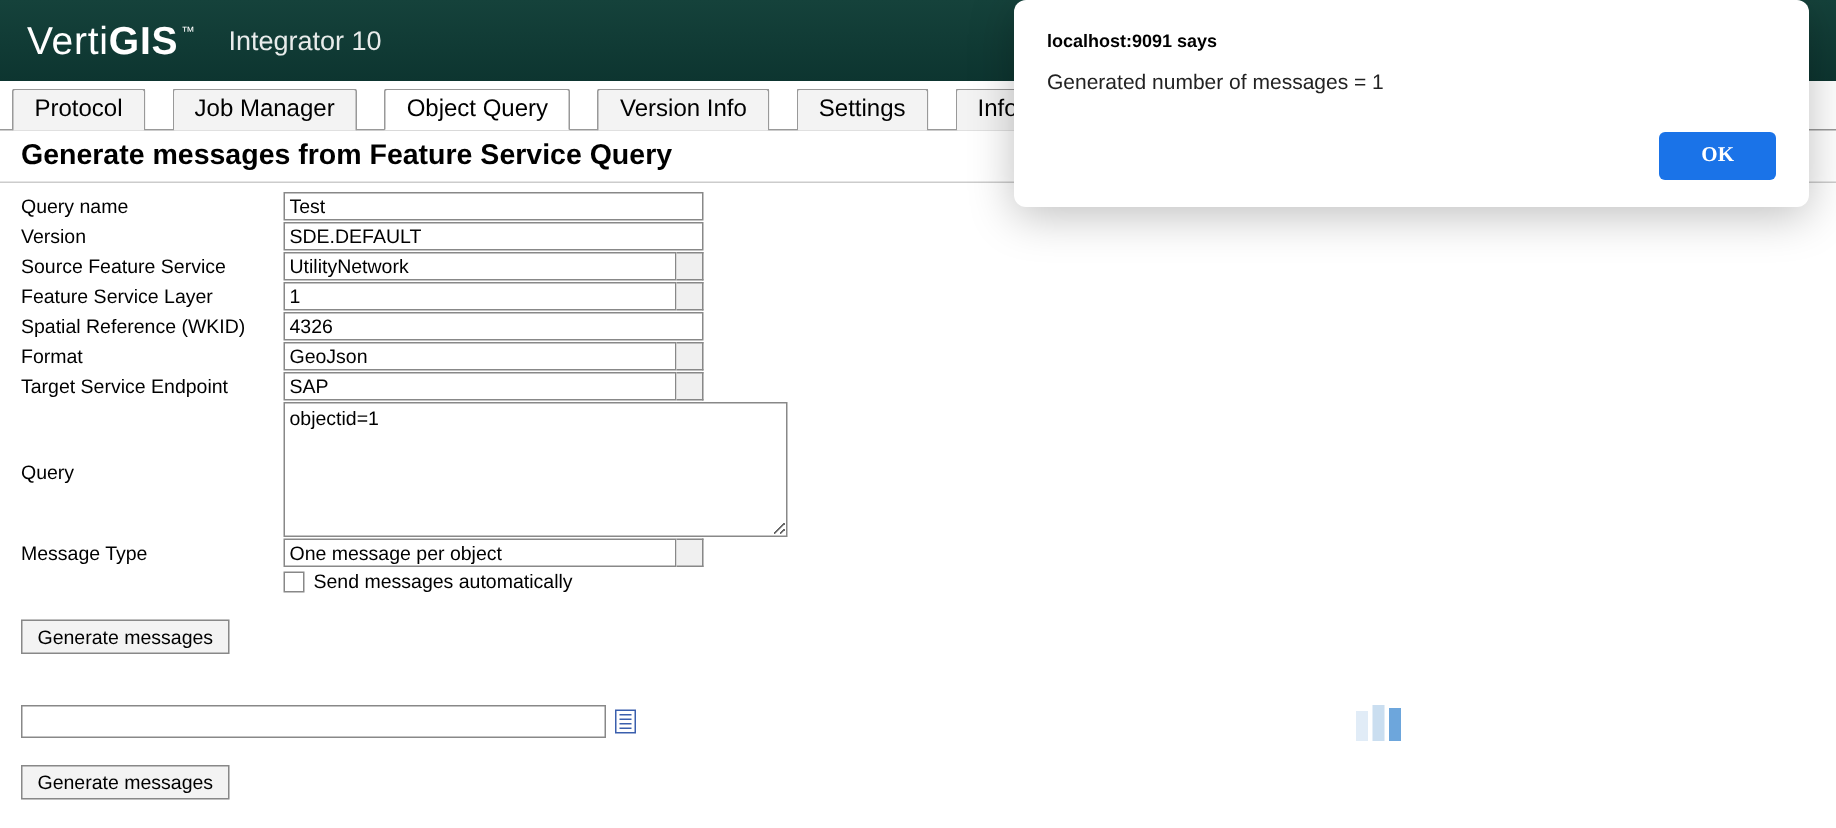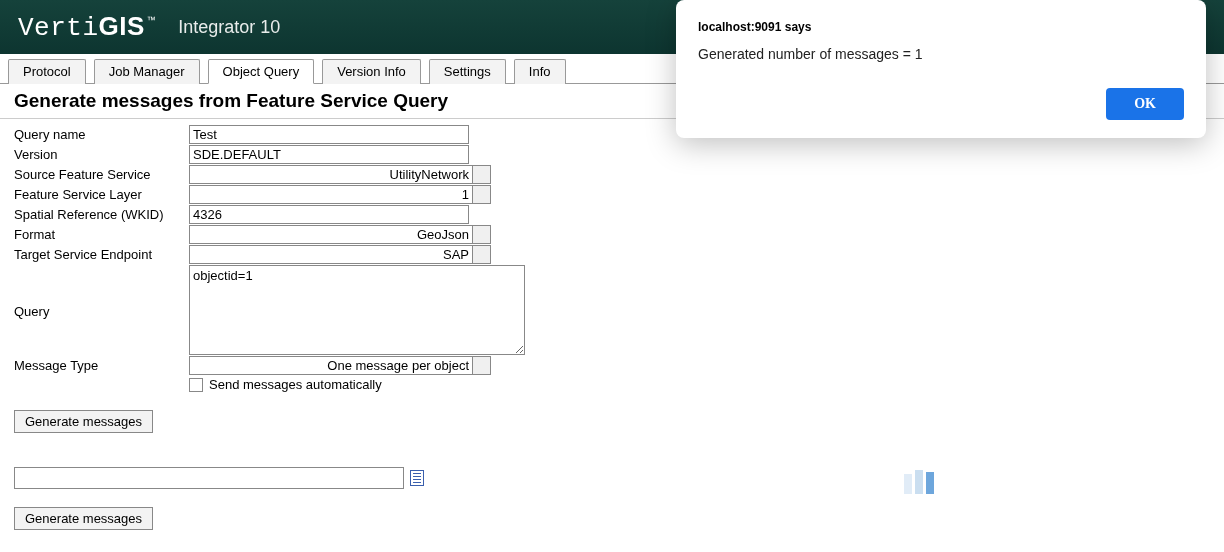--- a/index.html
+++ b/index.html
@@ -1,38 +1,38 @@
 <!DOCTYPE html>
 <html><head>
 <meta charset="utf-8">
 <style>
 * { box-sizing: border-box; margin: 0; padding: 0; }
 body { font-family: Arial, Helvetica, sans-serif; font-size: 13px; background: #fff; color: #000; width: 1224px; height: 552px; overflow: hidden; position: relative; }
 
 
 .header { background: #0e3a33; background: linear-gradient(to bottom, #15423b, #0d3530); height: 54px; display: flex; align-items: center; padding: 0 18px; color: #fff; }
 .logo { font-size: 26px; font-weight: 500; letter-spacing: 0.5px; display: flex; align-items: baseline; }
-.logo .v-part { font-weight: 400; font-family: Liberation Mono, monospace; }
+.logo .v-part { font-weight: 400; }
 .logo .gis-part { font-weight: 700; }
 .logo sup { font-size: 9px; margin-left: 2px; top: -12px; position: relative; }
 .app-name { font-size: 18px; margin-left: 22px; color: #e8eceb; font-weight: 300; }
 
 
 .tabs { display: flex; background: #fff; border-bottom: 1px solid #999; padding: 4px 8px 0 8px; }
-.tab { border: 1px solid #999; border-bottom: none; padding: 4px 14px; margin-right: 8px; background: #f3f3f3; font-size: 13px; cursor: pointer; border-radius: 2px 2px 0 0; position: relative; top: 1px; }
+.tab { border: 1px solid #999; border-bottom: none; padding: 4px 14px; margin-right: 18px; background: #f3f3f3; font-size: 16px; cursor: pointer; border-radius: 2px 2px 0 0; position: relative; top: 1px; }
 .tab.active { background: #fff; border-bottom: 1px solid #fff; }
 
 
 .panel-title { font-weight: bold; padding: 6px 14px; border-bottom: 1px solid #ccc; font-size: 19px; }
 .form-area { padding: 6px 14px; }
 .form-row { display: flex; align-items: flex-start; margin-bottom: 1px; }
 .form-label { width: 175px; padding-top: 2px; font-size: 13px; }
 .form-input { border: 1px solid #888; padding: 1px 3px; font-size: 13px; font-family: Arial; height: 19px; }
 .form-input.w280 { width: 280px; }
-.form-input.w260 { width: 284px; text-align: right; }
+.form-input.w260 { width: 262px; }
 .select-wrap { display: flex; }
 .select-btn { width: 18px; height: 19px; border: 1px solid #888; border-left: none; background: #f0f0f0; }
 .form-textarea { border: 1px solid #888; padding: 2px 3px; font-size: 13px; width: 336px; height: 90px; font-family: Arial; resize: both; }
 .checkbox-row { display: flex; align-items: center; margin-top: 2px; margin-left: 175px; }
 .checkbox-box { width: 14px; height: 14px; border: 1px solid #888; margin-right: 6px; background: #fff; }
 .btn { border: 1px solid #888; background: #f3f3f3; padding: 3px 10px; font-size: 13px; cursor: pointer; }
 .btn-row { margin: 18px 0 6px 0; }
 .json-input { border: 1px solid #888; height: 22px; width: 390px; }
 .json-icon { display: inline-block; width: 14px; height: 16px; border: 1px solid #3a5fad; margin-left: 6px; position: relative; vertical-align: middle; }
 .json-icon::before { content: ""; position: absolute; left: 2px; right: 2px; top: 2px; height: 1px; background: #3a5fad; box-shadow: 0 3px 0 #3a5fad, 0 6px 0 #3a5fad, 0 9px 0 #3a5fad; }

